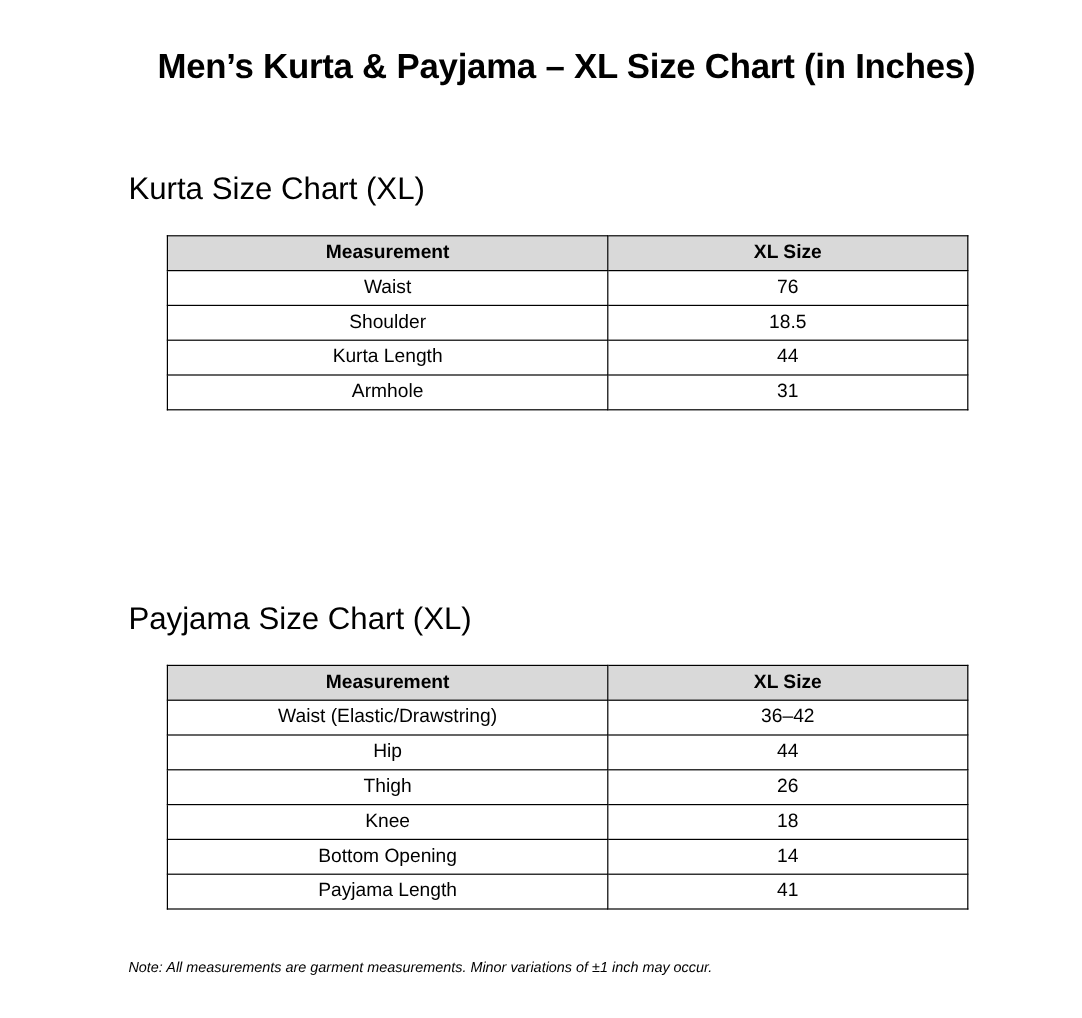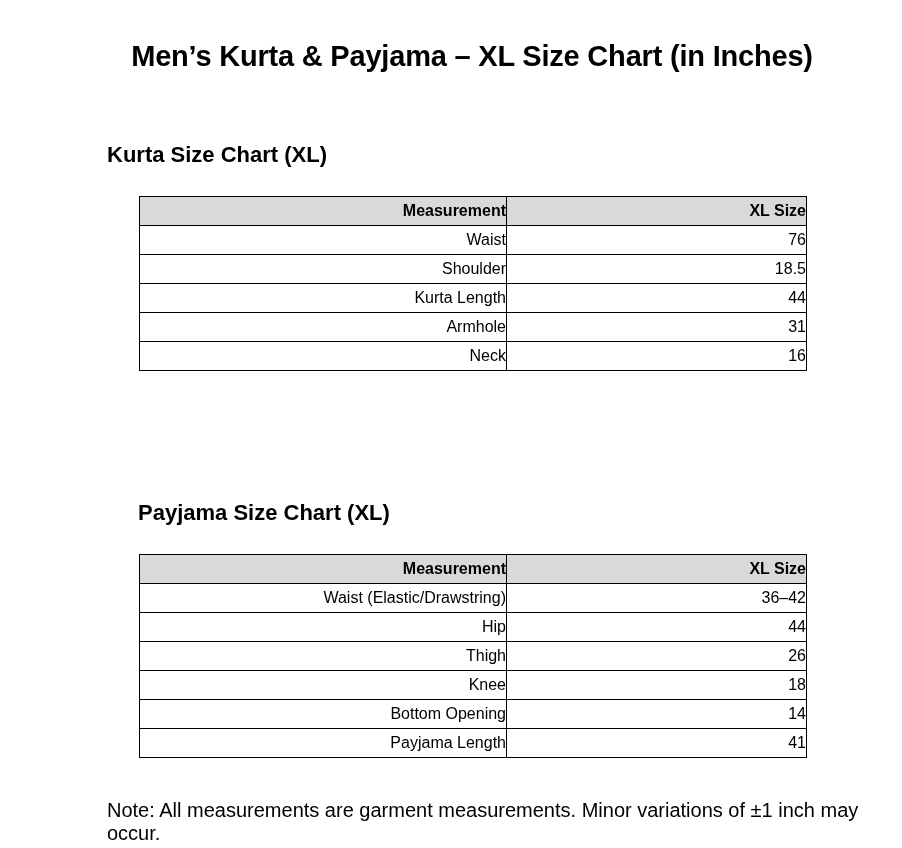--- a/index.html
+++ b/index.html
@@ -1,23 +1,23 @@
 <!DOCTYPE html>
 <html><head>
 <meta charset="utf-8">
 <style>
   html, body { margin: 0; padding: 0; background: #ffffff; }
   body { width: 902px; height: 848px; position: relative; font-family: "Liberation Sans", sans-serif; color: #000; overflow: hidden; }
   .title { position: absolute; left: 0; top: 40px; width: 944px; text-align: center; font-size: 29px; font-weight: bold; letter-spacing: -0.2px; }
-  .section-title { position: absolute; left: 107px; font-size: 22px; font-weight: bold; }
+  .section-title { position: absolute; left: 107px; font-size: 26px; font-weight: normal; }
   table { position: absolute; left: 139px; width: 668px; border-collapse: collapse; font-size: 16px; }
-  th, td { border: 1.5px solid #000; height: 28px; padding: 0; text-align: right; vertical-align: middle; }
+  th, td { border: 1.5px solid #000; height: 28px; padding: 0; text-align: center; vertical-align: middle; }
   th { background: #d9d9d9; font-weight: bold; }
   th.c1, td.c1 { width: 366px; }
-  .note { position: absolute; left: 107px; top: 799px; font-size: 20px; }
+  .note { position: absolute; left: 107px; top: 799px; font-size: 12px; font-style: italic; }
 </style>
 </head>
 <body>
 
 <div class="title">Men’s Kurta &amp; Payjama – XL Size Chart (in Inches)</div>
 
 <div class="section-title" style="top:142px;">Kurta Size Chart (XL)</div>
 <table style="top:196px;">
   <thead>
     <tr>
@@ -35,28 +35,24 @@
         <td>18.5</td>
       </tr>
     <tr>
         <td class="c1">Kurta Length</td>
         <td>44</td>
       </tr>
     <tr>
         <td class="c1">Armhole</td>
         <td>31</td>
       </tr>
-    <tr>
-        <td class="c1">Neck</td>
-        <td>16</td>
-      </tr>
   </tbody>
 </table>
 
-<div class="section-title" style="top:500px;margin-left:31px;">Payjama Size Chart (XL)</div>
+<div class="section-title" style="top:500px;">Payjama Size Chart (XL)</div>
 <table style="top:554px;">
   <thead>
     <tr>
       <th class="c1">Measurement</th>
       <th>XL Size</th>
     </tr>
   </thead>
   <tbody>
     <tr>
         <td class="c1">Waist (Elastic/Drawstring)</td>

